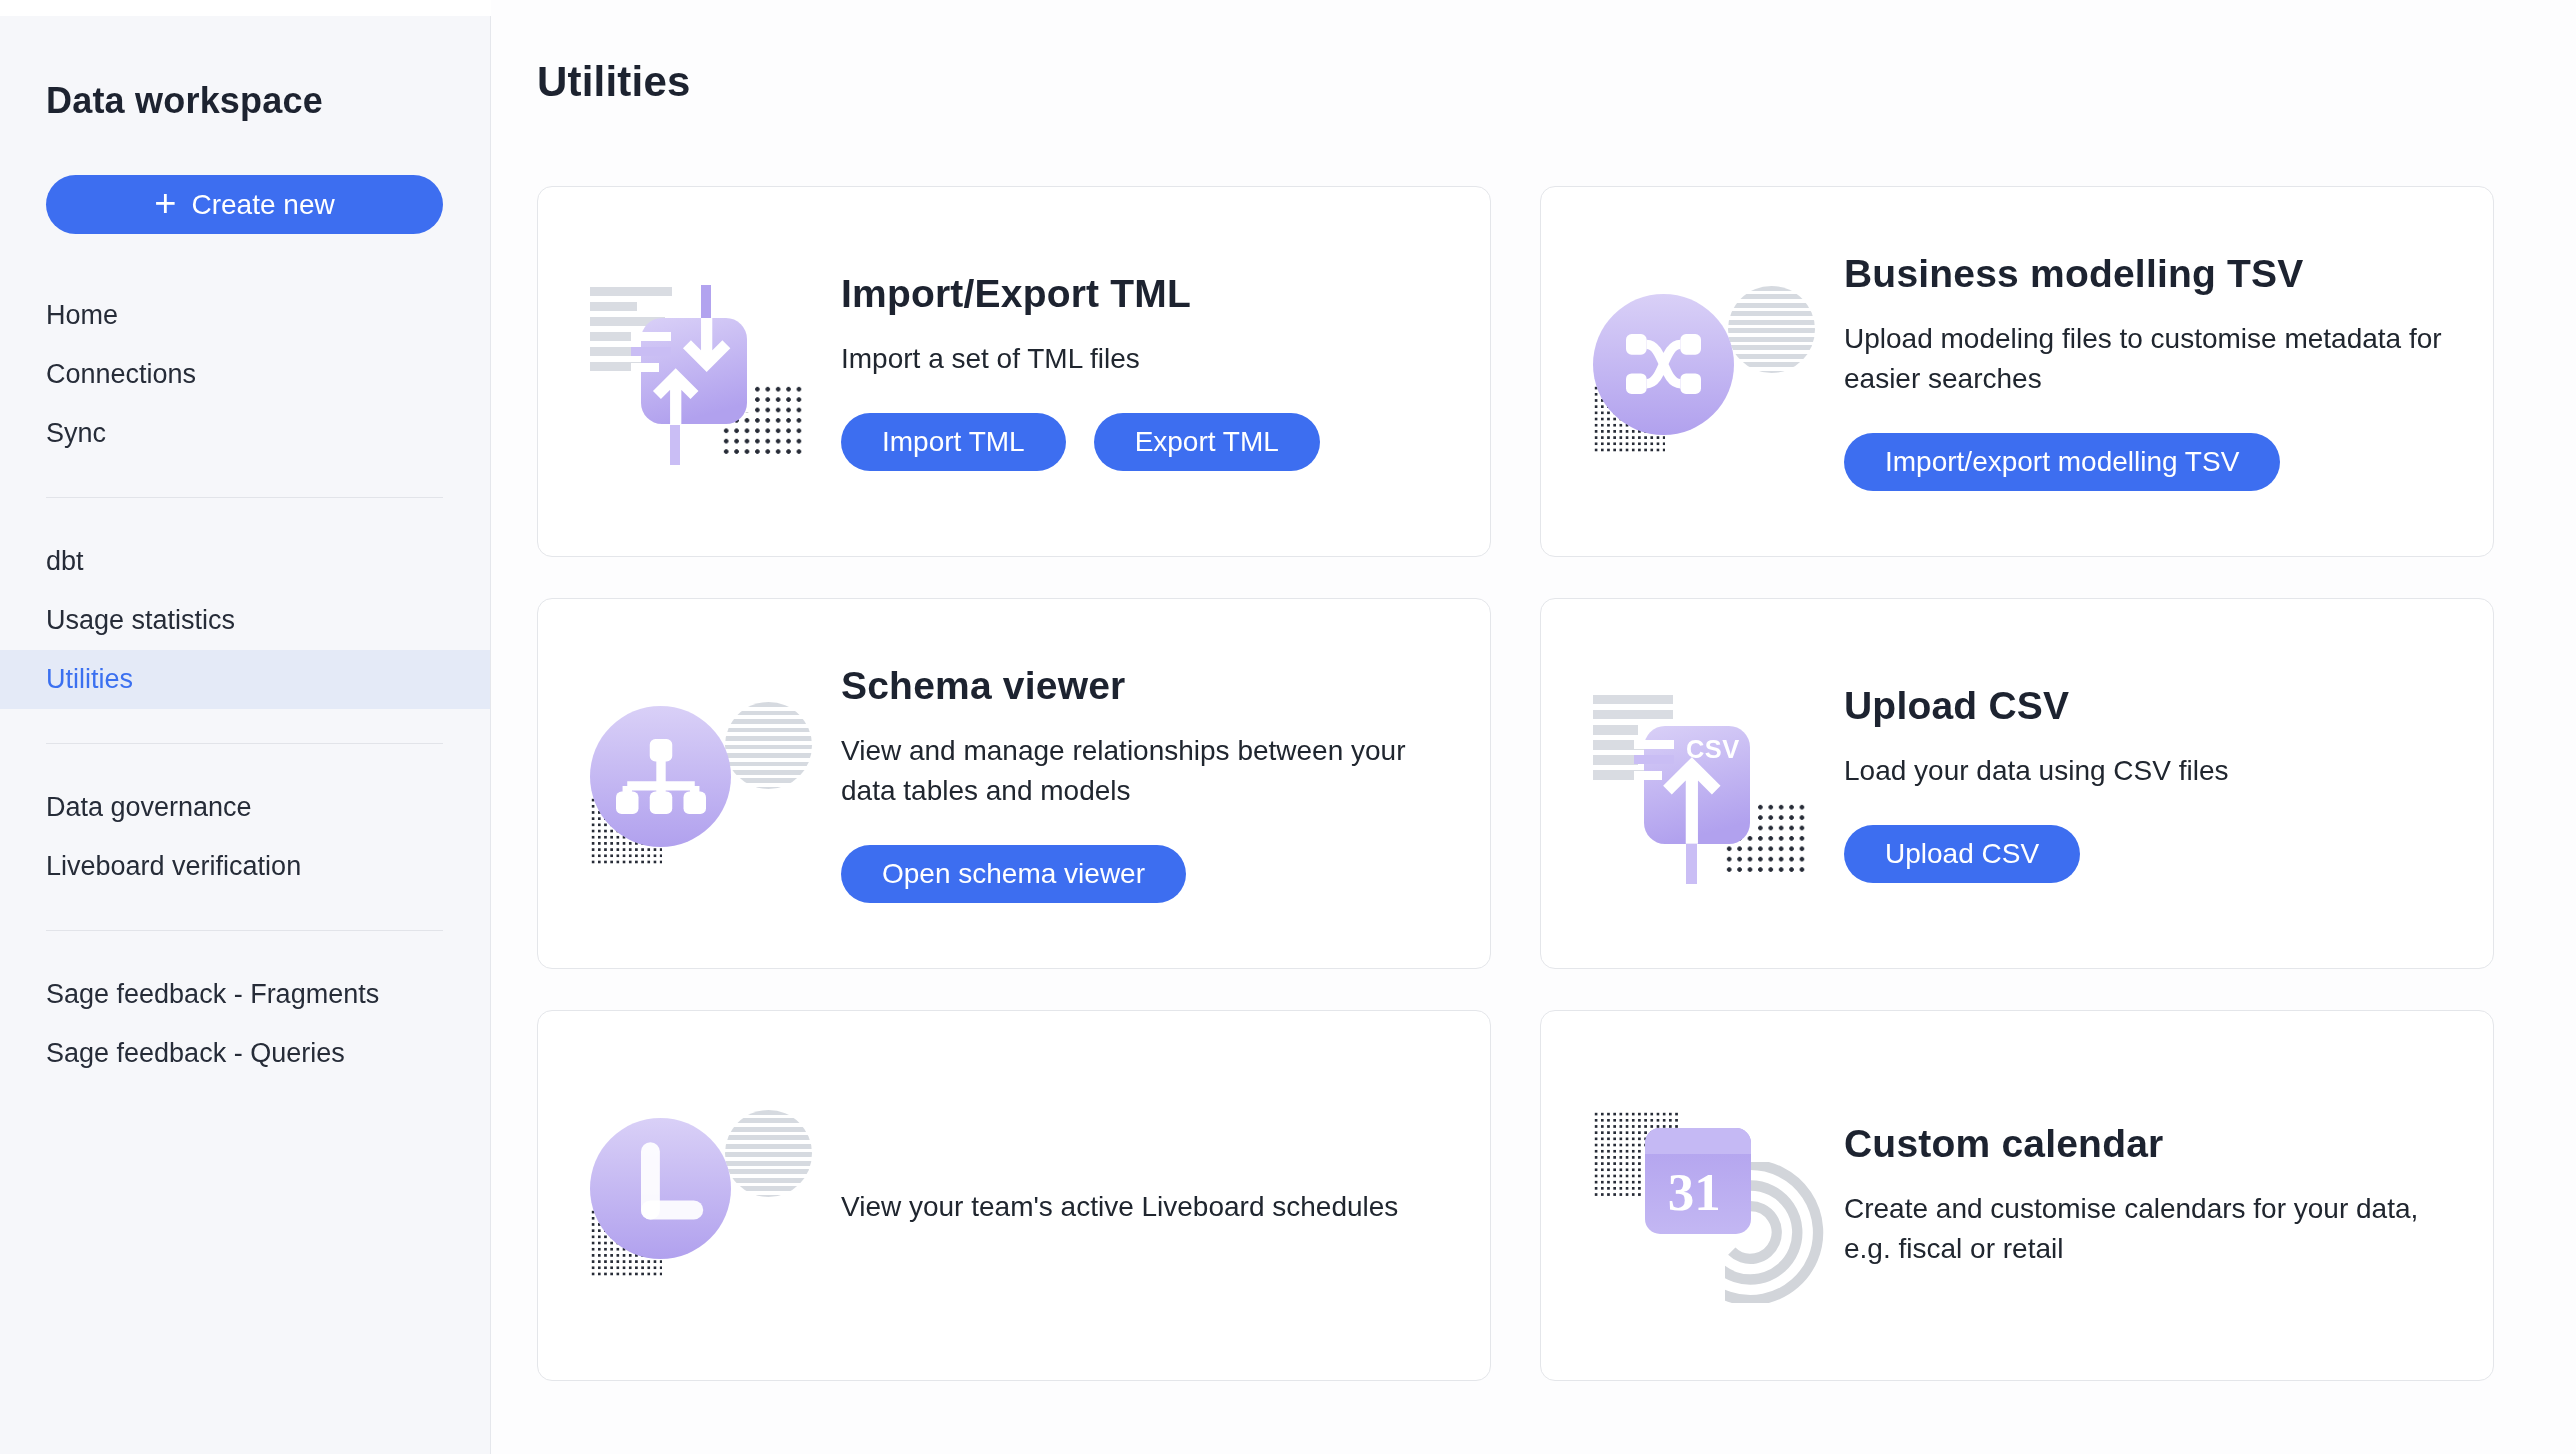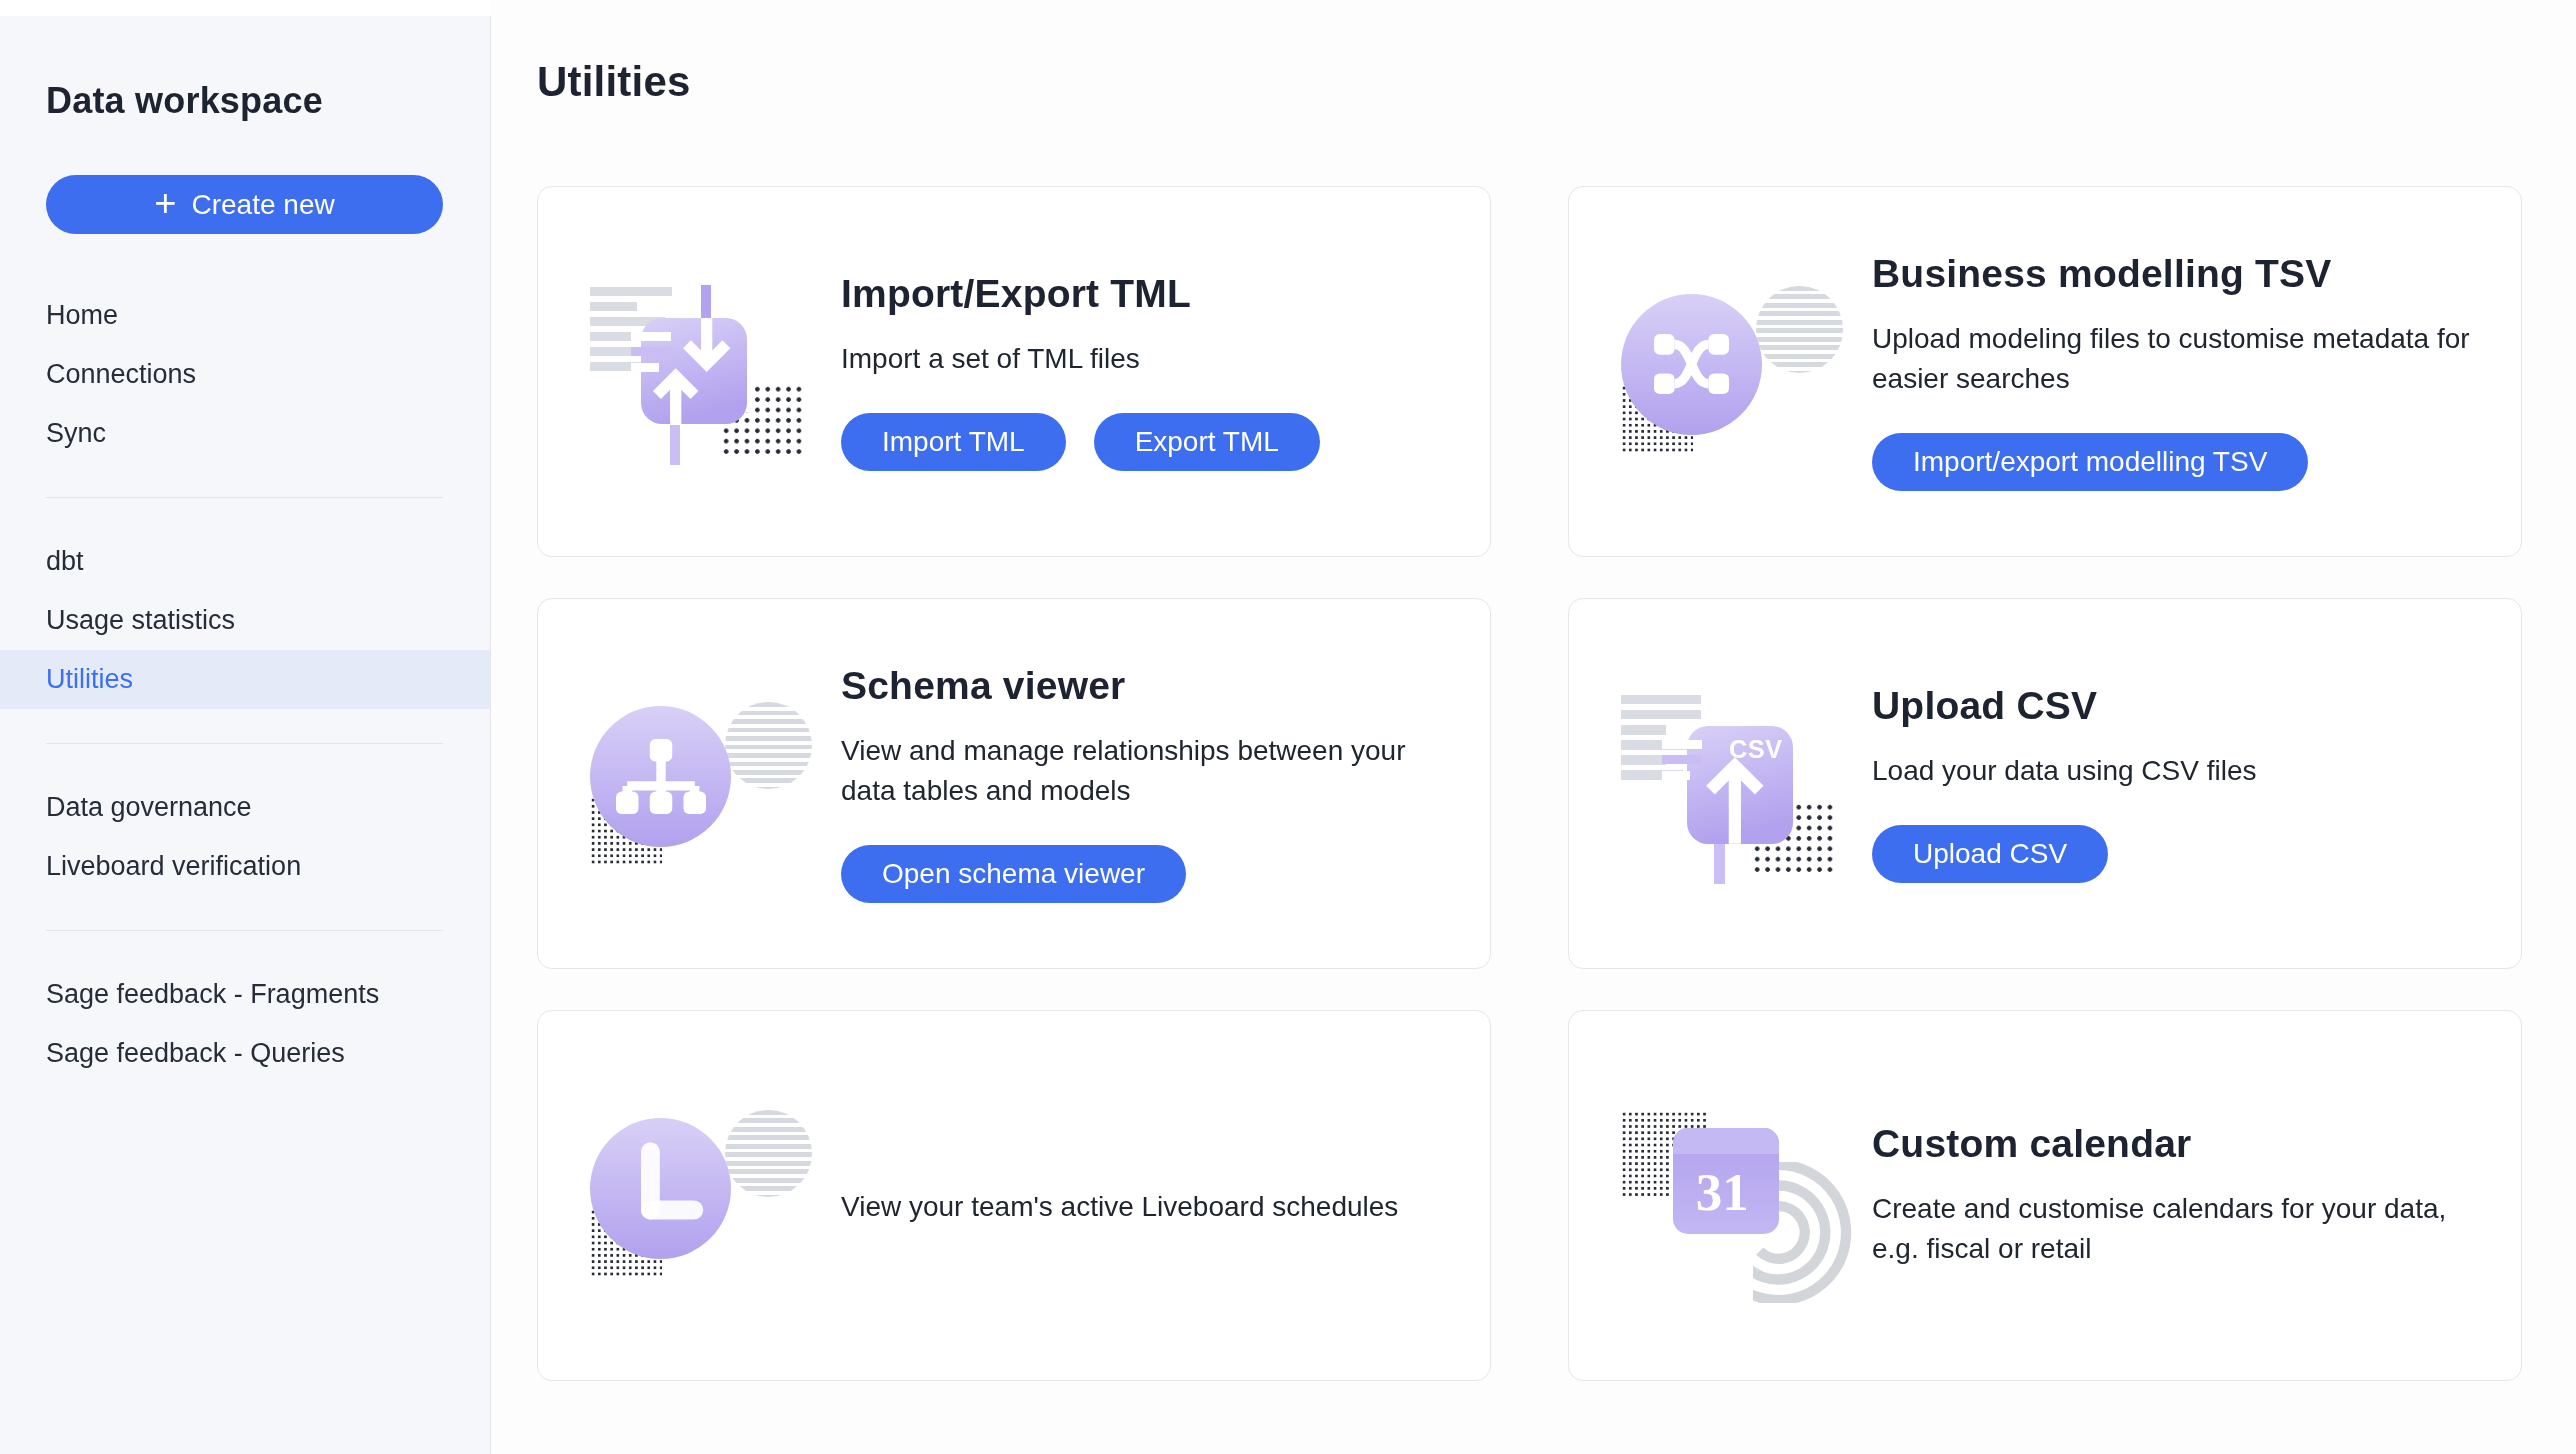--- a/index.html
+++ b/index.html
@@ -25,21 +25,21 @@
     font-family:inherit;}
   .plus{font-size:38px;font-weight:400;line-height:1;margin-top:-3.8px;}
   .nav{margin-top:52px;list-style:none;font-size:27px;color:#262c38;}
   .nav li{height:59px;display:flex;align-items:center;padding-left:46px;cursor:pointer;}
   .nav li.selected{background:var(--selected-bg);color:var(--selected-text);}
   .nav .divider{height:0;border-top:1.9px solid #e2e4e9;margin:34px 47px 34px 46px;padding:0;cursor:default;}
 
   
   .main{flex:1;background:var(--main-bg);padding:58px 83px 0 46px;}
   .page-title{font-size:42px;font-weight:700;color:var(--title-color);letter-spacing:0.2px;}
-  .cards{margin-top:80px;display:grid;grid-template-columns:repeat(2,954px);gap:41px 77px;}
+  .cards{margin-top:80px;display:grid;grid-template-columns:repeat(2,954px);gap:41px 49px;}
   .card{height:371px;background:#fff;border:1.9px solid var(--card-border);border-radius:15px;
     display:flex;align-items:center;padding:0 38px 0 52px;}
   .illus-slot{width:221px;flex:none;position:relative;}
   .content{margin-left:30px;}
   .card-title{font-size:39px;font-weight:700;color:var(--title-color);letter-spacing:0.2px;}
   .card-desc{font-size:28px;line-height:1.42;margin-top:22.6px;max-width:669px;color:var(--text-color);}
   .btn-row{display:flex;gap:28px;margin-top:34px;}
   .card-btn{display:inline-flex;align-items:center;justify-content:center;height:58px;
     padding:0 41px;background:var(--accent-blue);color:#fff;border:none;border-radius:29px;
     font-size:28px;font-family:inherit;cursor:pointer;white-space:nowrap;}
@@ -205,21 +205,21 @@
           <div class="illus fam-a" style="height:205px">
             <div class="bars">
               <span style="width:80px"></span>
                 <span style="width:80px"></span>
                 <span style="width:45px"></span>
               <span style="width:75px"></span>
                 <span style="width:45px"></span>
                 <span style="width:62px"></span>
             </div>
             <div class="dots dots-a" style="left:131px;top:121px;width:82px;height:73px"></div>
-            <div class="file-rect" style="left:66px;top:45px;width:106px;height:118px">
+            <div class="file-rect" style="left:51px;top:45px;width:106px;height:118px">
               <span class="csv-label">CSV</span>
               <svg width="106" height="118" viewBox="0 0 113 125" style="position:absolute;left:0;top:0">
                 <path d="M51,125 V42 M25,68 L51,42 L77,68" stroke="#fff" stroke-width="13" fill="none"></path>
               </svg>
             </div>
             <div class="notch" style="left:41px;top:59px;width:40px;background:#fff"></div>
             <div class="notch" style="left:41px;top:74px;width:40px;background:#c9bdf4"></div>
             <div class="notch" style="left:41px;top:90px;width:28px;background:#fff"></div>
             <div class="stem" style="left:93px;top:163px;width:11.3px;height:40px;background:var(--purple-stem-light)"></div>
           </div>

